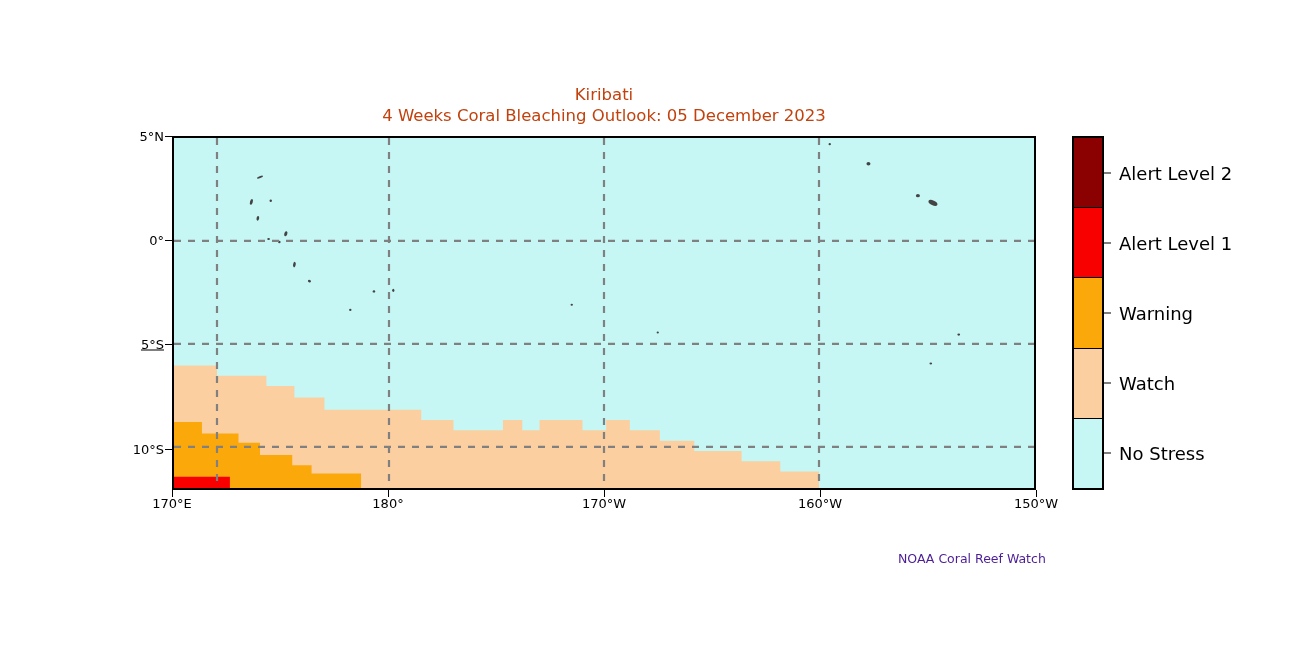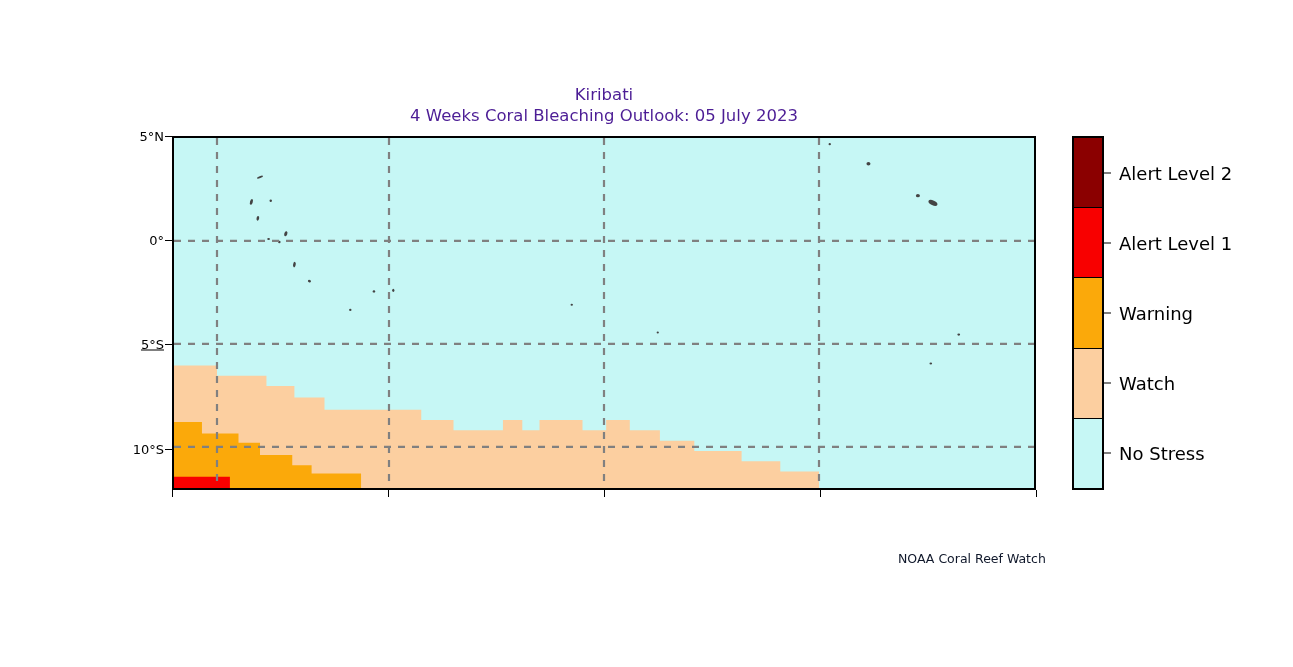--- a/index.html
+++ b/index.html
@@ -25,21 +25,21 @@
   #title-block {
     position: absolute;
     left: 172px;
     top: 84px;
     width: 864px;
     text-align: center;
     line-height: 21px;
   }
   #title-block .t-line {
     font-size: 16.5px;
-    color: #4c1d95;
+    color: #c2410c;
     white-space: nowrap;
   }
   
   #map-axes {
     position: absolute;
     left: 172px;
     top: 136px;
     width: 864px;
     height: 354px;
     border: 2px solid #000;
@@ -144,51 +144,58 @@
     font-size: 12.5px;
     line-height: 15.5px;
     white-space: nowrap;
   }
   #footer-right {
     position: absolute;
     left: 898px;
     top: 551px;
     font-size: 12.5px;
     white-space: nowrap;
-    color: #0f172a;
+    color: #4c1d95;
   }
 </style>
 </head>
 <body>
 
 <div class="figure">
 
   <div id="title-block">
     <div class="t-line">Kiribati</div>
-    <div class="t-line">4 Weeks Coral Bleaching Outlook: 05 July 2023</div>
+    <div class="t-line">4 Weeks Coral Bleaching Outlook: 05 December 2023</div>
   </div>
 
   <div class="tickmark-y" style="top:136px;"></div>
   <div class="tickmark-y" style="top:240.2px;"></div>
   <div class="tickmark-y" style="top:344.4px;"></div>
   <div class="tickmark-y" style="top:448.6px;"></div>
 
   <div class="tickmark-x" style="left:172px;"></div>
   <div class="tickmark-x" style="left:388px;"></div>
   <div class="tickmark-x" style="left:604px;"></div>
   <div class="tickmark-x" style="left:820px;"></div>
   <div class="tickmark-x" style="left:1036px;"></div>
 
   <div id="ytick-labels">
     <div class="ytick-label" style="top:0px;margin-left:9px;">5°N</div>
     <div class="ytick-label" style="top:104.2px;">0°</div>
     <div class="ytick-label" style="top:208.4px;text-decoration:underline;">5°S</div>
     <div class="ytick-label" style="top:312.6px;">10°S</div>
   </div>
 
+  <div id="xtick-labels">
+    <div class="xtick-label" style="left:0px;">170°E</div>
+    <div class="xtick-label" style="left:216px;">180°</div>
+    <div class="xtick-label" style="left:432px;">170°W</div>
+    <div class="xtick-label" style="left:648px;">160°W</div>
+    <div class="xtick-label" style="left:864px;">150°W</div>
+  </div>
 
   <div id="map-axes">
     <svg id="map-canvas" viewBox="0 0 860 350" preserveAspectRatio="none">
         <rect x="0" y="0" width="860" height="350" fill="#c6f7f5"></rect>
         <polygon points="0.00,227.50 43.00,227.50 43.00,237.79 92.45,237.79 92.45,248.09 120.40,248.09 120.40,259.41 150.50,259.41 150.50,271.76 247.25,271.76 247.25,282.06 279.50,282.06 279.50,292.35 328.95,292.35 328.95,282.06 348.30,282.06 348.30,292.35 365.50,292.35 365.50,282.06 408.50,282.06 408.50,292.35 432.15,292.35 432.15,282.06 455.80,282.06 455.80,292.35 485.90,292.35 485.90,302.65 520.30,302.65 520.30,312.94 567.60,312.94 567.60,323.24 606.30,323.24 606.30,333.53 645.00,333.53 645.00,350.00 0.00,350.00" fill="#fccfa0" stroke="none"></polygon>
         <polygon points="0.00,284.12 27.95,284.12 27.95,295.44 64.50,295.44 64.50,304.71 86.00,304.71 86.00,317.06 118.25,317.06 118.25,327.35 137.60,327.35 137.60,335.59 187.05,335.59 187.05,350.00 0.00,350.00" fill="#fba90a" stroke="none"></polygon>
         <polygon points="0.00,338.68 55.90,338.68 55.90,350.00 0.00,350.00" fill="#f80000" stroke="none"></polygon>
         <g>
           <ellipse cx="86.00" cy="39.12" rx="3.2" ry="1" fill="#444444" transform="rotate(-20 86.00 39.12)"></ellipse>
           <ellipse cx="77.40" cy="63.82" rx="1.4" ry="3" fill="#444444" transform="rotate(15 77.40 63.82)"></ellipse>

